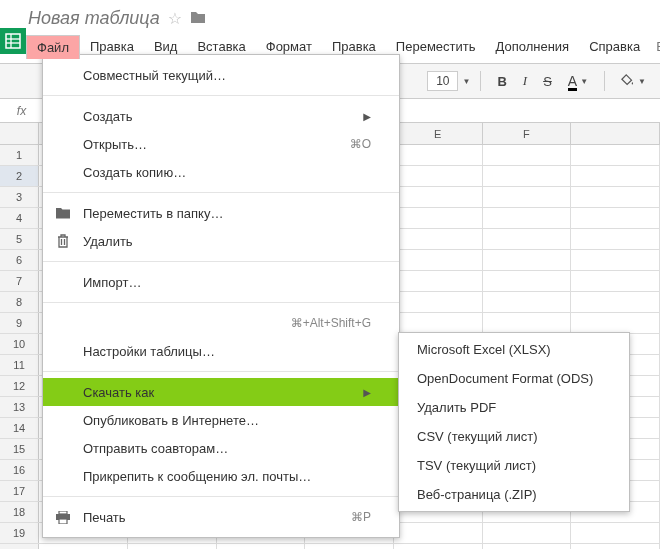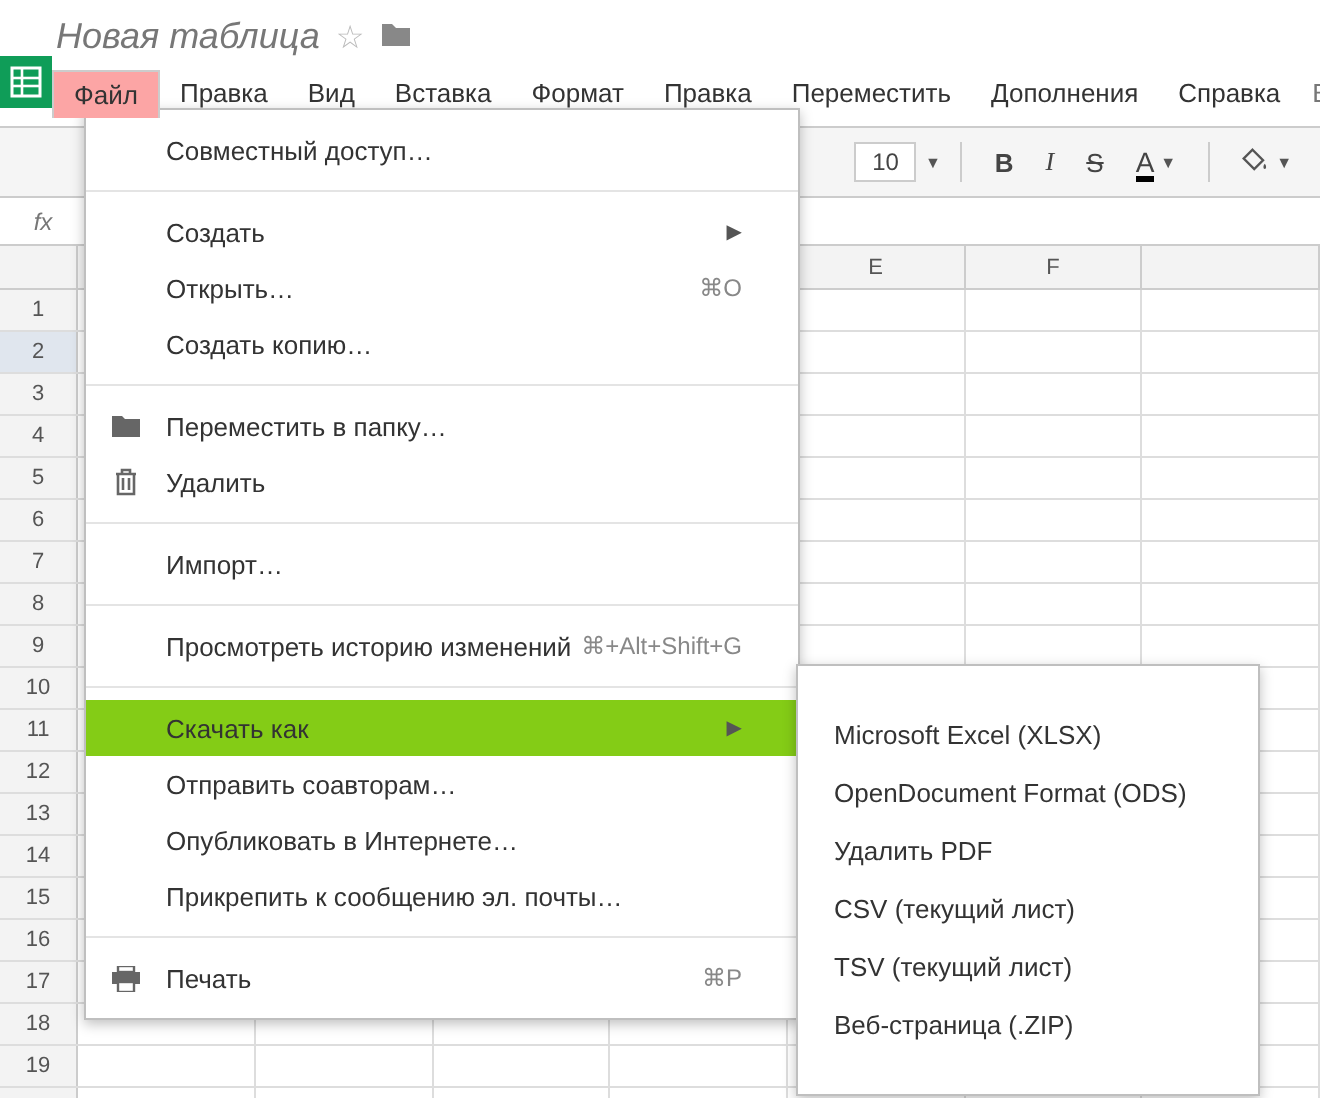--- a/index.html
+++ b/index.html
@@ -40,21 +40,21 @@
   .row-h { width: 44px; text-align: center; font-size: 11px; color: #555; background: #f3f3f3; border-right: 1px solid #ccc; display: flex; align-items: center; justify-content: center; }
   .row.selected .row-h { background: #e0e6ee; }
   .cell { width: 100px; border-right: 1px solid #ddd; }
   .dropdown { position: absolute; top: 54px; left: 42px; width: 358px; background: #fff; border: 1px solid #bfbfbf; box-shadow: 0 2px 6px rgba(0,0,0,0.25); z-index: 50; padding: 6px 0; }
   .dd-item { display: flex; align-items: center; height: 28px; padding: 0 28px 0 40px; font-size: 13px; color: #333; cursor: pointer; position: relative; }
   .dd-item.hover { background: #84cc16; }
   .dd-item .shortcut { margin-left: auto; color: #888; font-size: 12px; }
   .dd-item .arrow { margin-left: auto; color: #555; font-size: 10px; }
   .dd-sep { height: 1px; background: #e4e4e4; margin: 6px 0; }
   .dd-icon { position: absolute; left: 12px; width: 16px; height: 16px; display: flex; align-items: center; justify-content: center; color: #666; }
-  .submenu { position: absolute; top: 332px; left: 398px; width: 232px; background: #fff; border: 1px solid #bfbfbf; box-shadow: 0 2px 6px rgba(0,0,0,0.25); z-index: 55; padding: 20px 0; }
+  .submenu { position: absolute; top: 332px; left: 398px; width: 232px; background: #fff; border: 1px solid #bfbfbf; box-shadow: 0 2px 6px rgba(0,0,0,0.25); z-index: 55; padding: 2px 0; }
   .sub-item { height: 29px; display: flex; align-items: center; padding: 0 18px; font-size: 13px; color: #333; cursor: pointer; }
 </style>
 </head>
 <body>
 
 <div class="header">
   <div class="logo">
     <div class="logo-box">
       <svg viewBox="0 0 16 16">
           <rect x="1" y="1" width="14" height="14" fill="none" stroke="#fff" stroke-width="1.5"></rect>
@@ -327,21 +327,21 @@
         <div class="cell"></div>
         <div class="cell"></div>
         <div class="cell"></div>
         <div class="cell"></div>
       </div>
     </div>
 </div>
 
 <div class="dropdown">
   <div class="dd-item">
-      <span>Совместный доступ…</span>
+      <span>Совместный текущий…</span>
     </div>
   <div class="dd-sep"></div>
   <div class="dd-item">
       <span>Создать</span>
       <span class="arrow">▶</span>
     </div>
   <div class="dd-item">
       <span>Открыть…</span>
       <span class="shortcut">⌘O</span>
     </div>
@@ -364,33 +364,35 @@
         </svg>
       </span>
       <span>Удалить</span>
     </div>
   <div class="dd-sep"></div>
   <div class="dd-item">
       <span>Импорт…</span>
     </div>
   <div class="dd-sep"></div>
   <div class="dd-item">
-      <span>Просмотреть историю изменений</span>
       <span class="shortcut">⌘+Alt+Shift+G</span>
+    </div>
+  <div class="dd-item">
+      <span>Настройки таблицы…</span>
     </div>
   <div class="dd-sep"></div>
   <div class="dd-item hover">
       <span>Скачать как</span>
       <span class="arrow">▶</span>
     </div>
   <div class="dd-item">
+      <span>Опубликовать в Интернете…</span>
+    </div>
+  <div class="dd-item">
       <span>Отправить соавторам…</span>
-    </div>
-  <div class="dd-item">
-      <span>Опубликовать в Интернете…</span>
     </div>
   <div class="dd-item">
       <span>Прикрепить к сообщению эл. почты…</span>
     </div>
   <div class="dd-sep"></div>
   <div class="dd-item">
       <span class="dd-icon">
         <svg width="14" height="13" viewBox="0 0 14 13">
           <rect x="3" y="0" width="8" height="3" fill="none" stroke="#666" stroke-width="1.2"></rect>
           <rect x="0" y="3" width="14" height="6" fill="#666"></rect>

